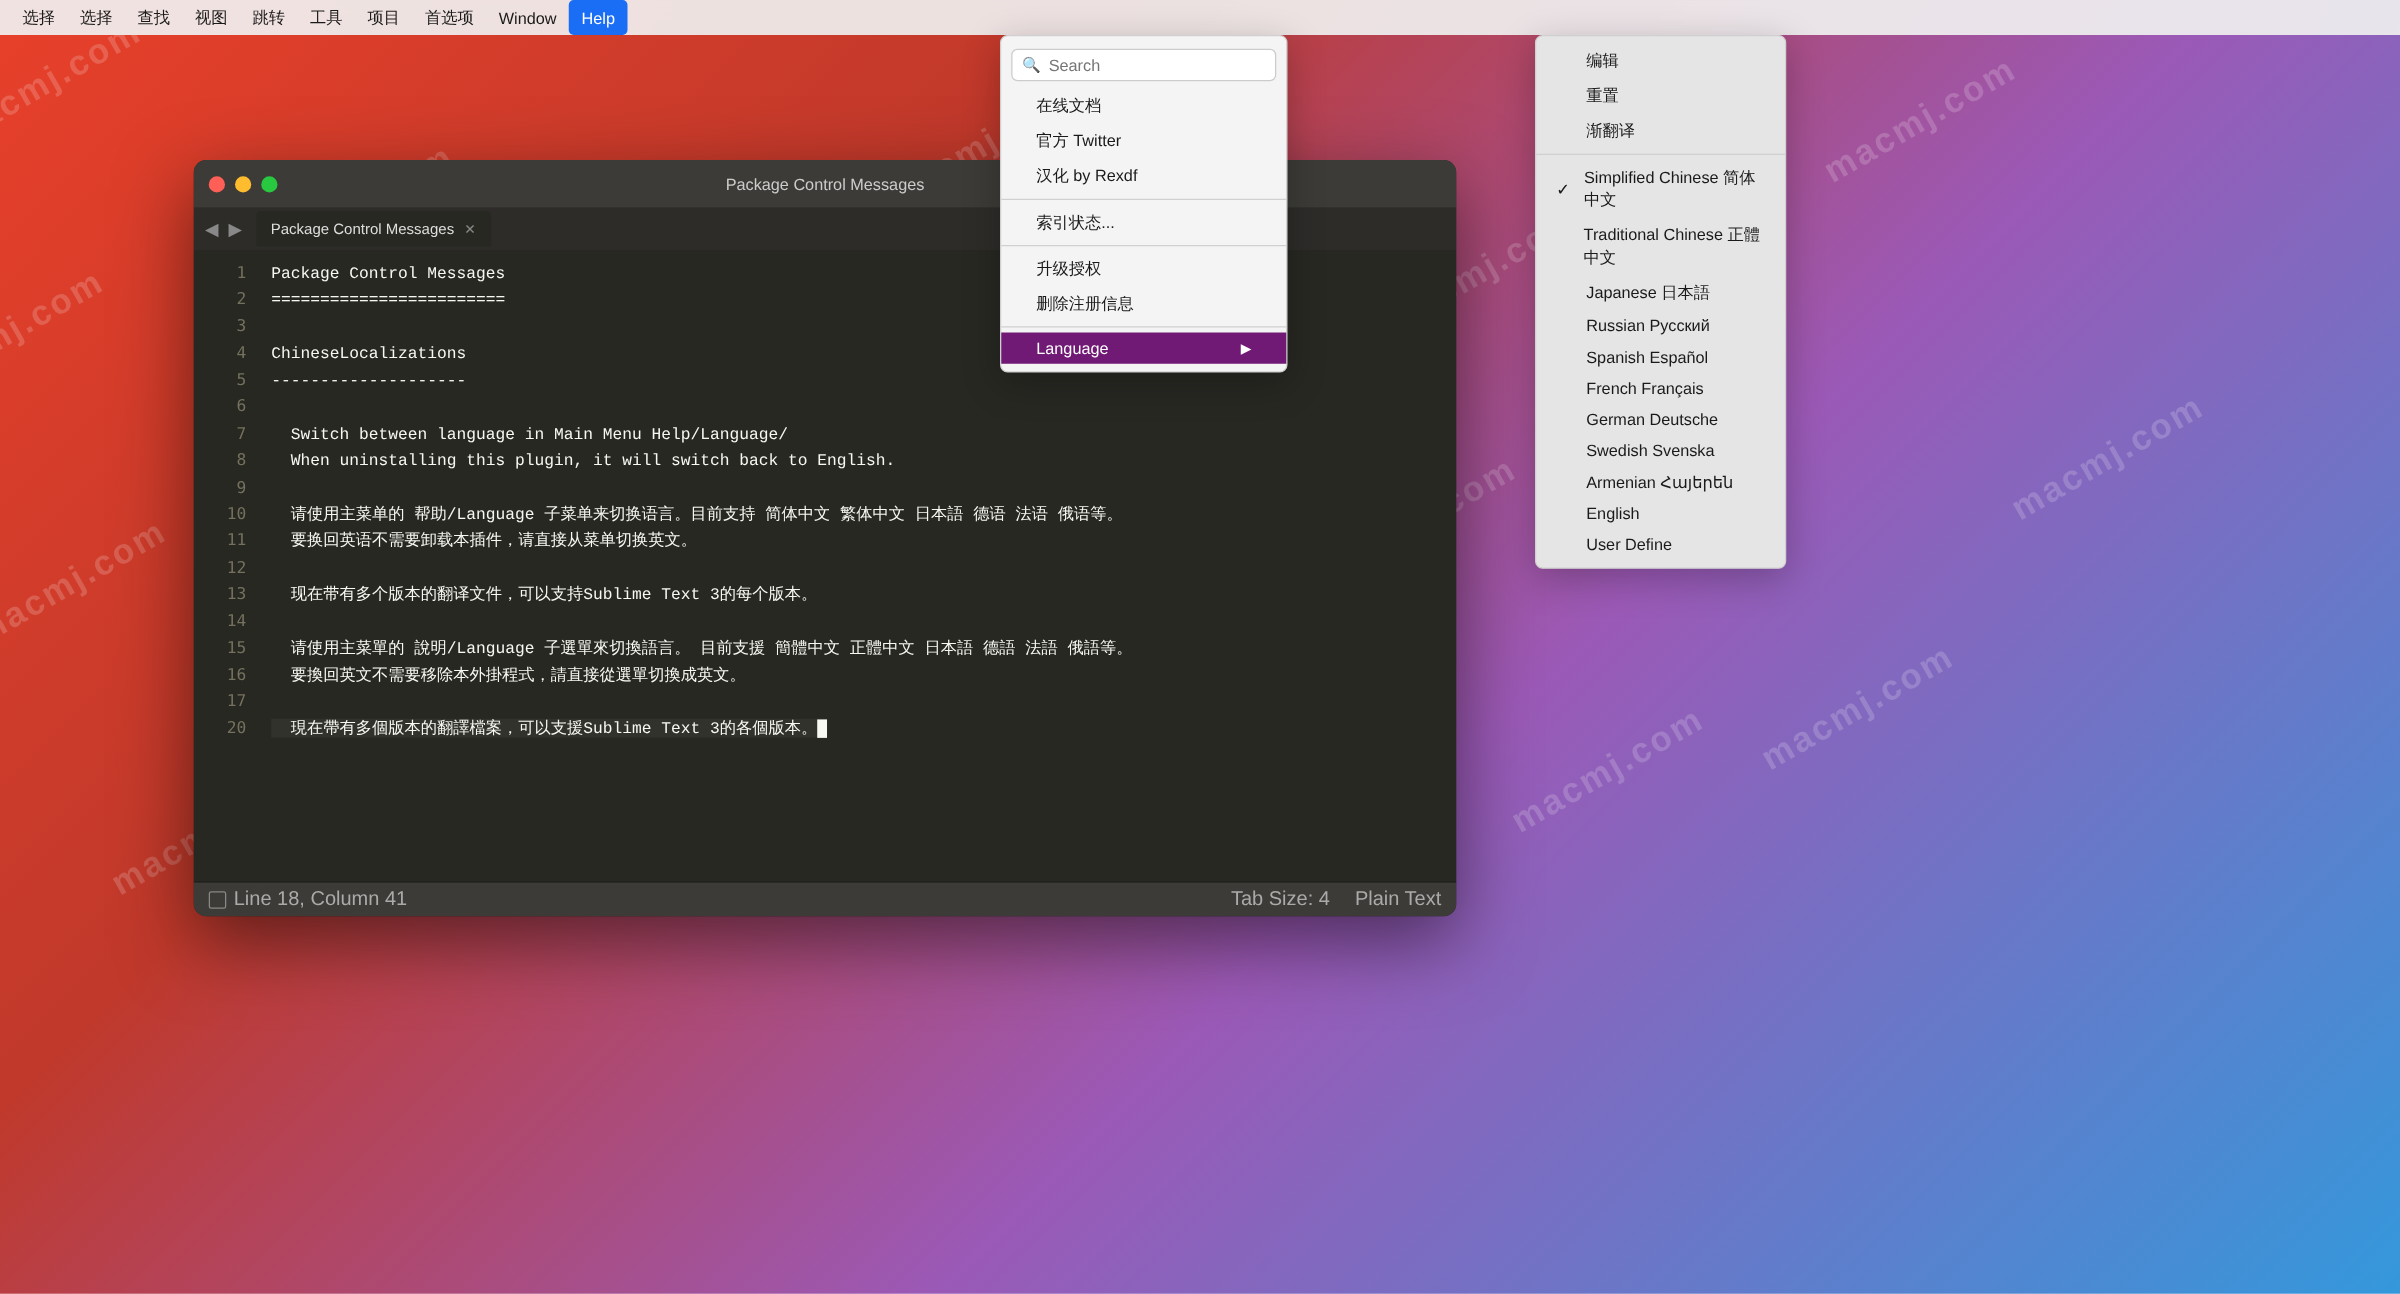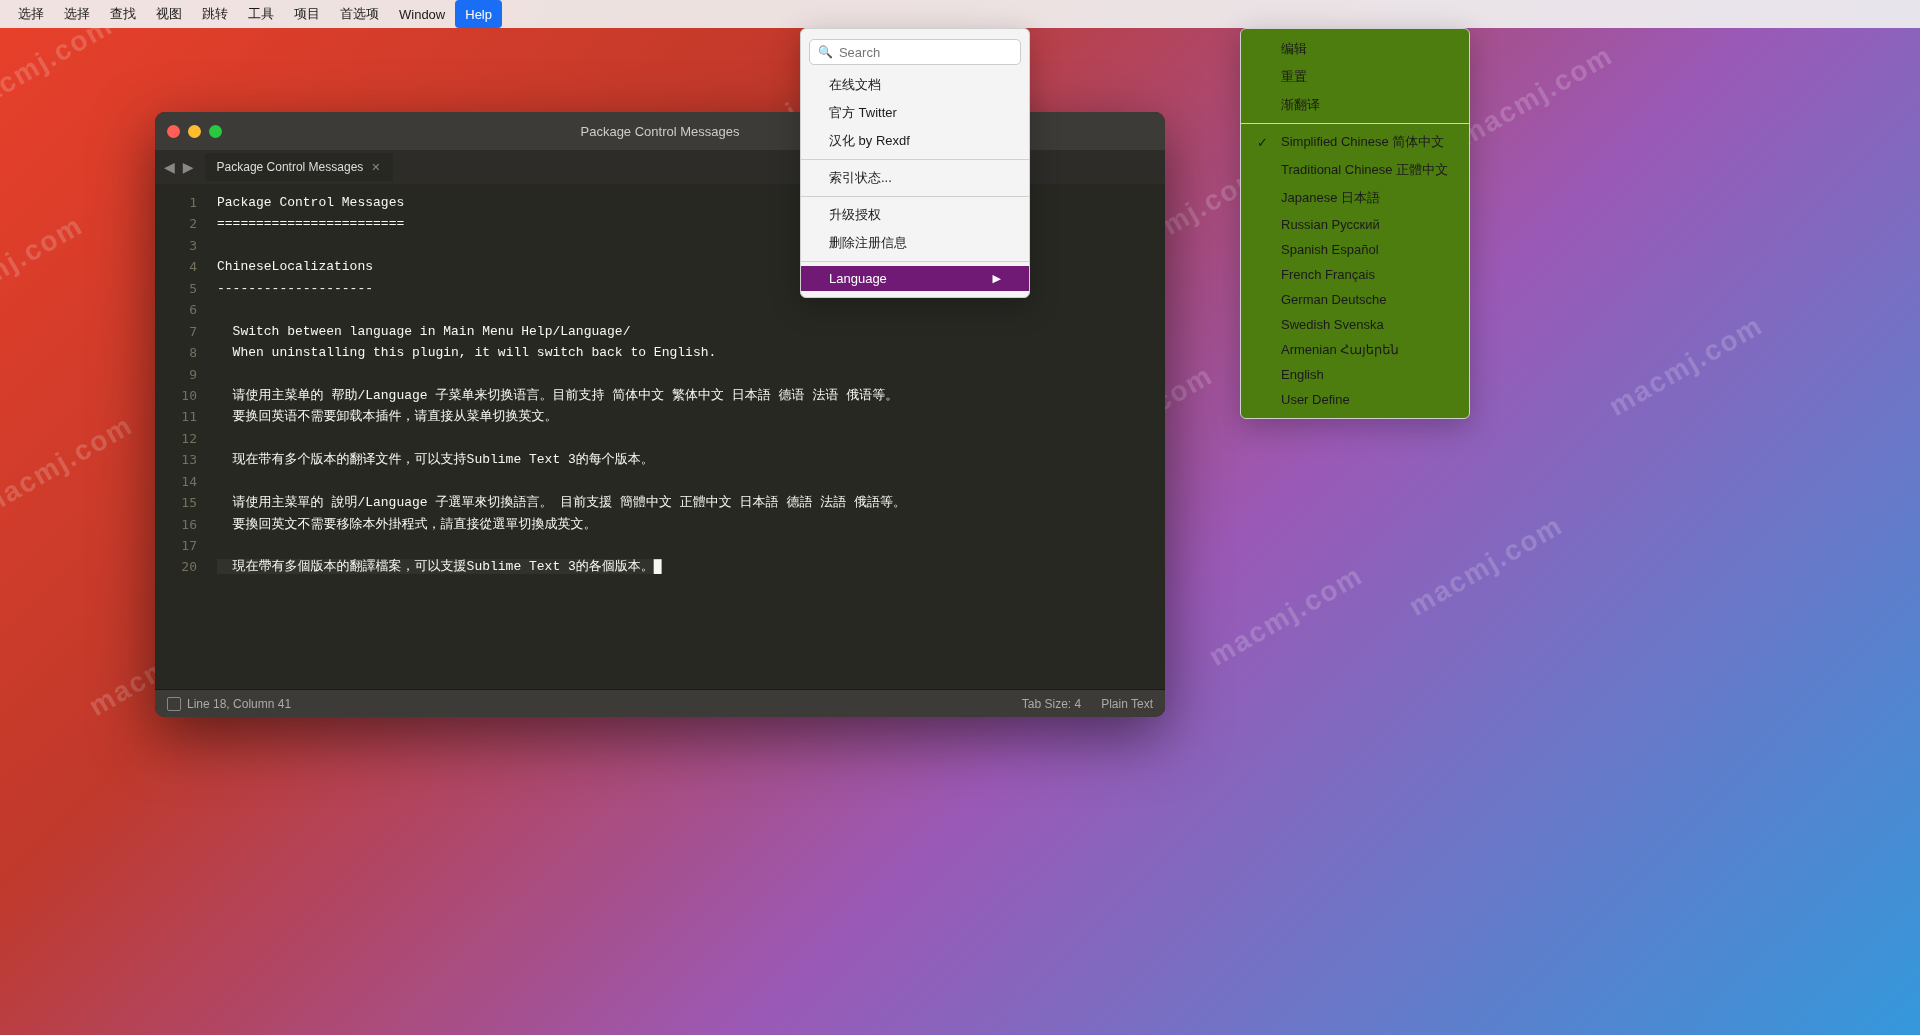--- a/index.html
+++ b/index.html
@@ -57,21 +57,21 @@
       border-radius: 4px;
     }
     .menu-bar-item.active {
       background: #1a6ef5;
       color: white;
     }
 
     
     .editor-window {
       position: absolute;
-      top: 112px;
+      top: 128px;
       left: 155px;
       width: 1010px;
       height: 605px;
       background: #272822;
       border-radius: 10px;
       box-shadow: 0 20px 60px rgba(0,0,0,0.5);
       overflow: hidden;
       z-index: 10;
     }
 
@@ -186,21 +186,21 @@
     }
 
     
     .editor-statusbar {
       height: 28px;
       background: #3c3b37;
       display: flex;
       align-items: center;
       padding: 0 12px;
       gap: 0;
-      font-size: 12px;
+      font-size: 16px;
       color: #aaa;
       border-top: 1px solid #1a1a1a;
     }
     .statusbar-left {
       display: flex;
       align-items: center;
       gap: 6px;
     }
     .statusbar-right {
       margin-left: auto;
@@ -276,28 +276,27 @@
     }
     .menu-item.highlighted .menu-item-arrow {
       color: white;
     }
 
     
     .language-submenu {
       position: absolute;
       top: 28px;
       left: 1228px;
-      width: 230px;
-      background: #4d7c0f;
+      width: 201px;
+      background: #e5e5e5;
       border: 1px solid #d0d0d0;
       border-radius: 6px;
       box-shadow: 0 8px 30px rgba(0,0,0,0.25);
       z-index: 201;
       padding: 6px 0;
-      margin-left: 12px;
     }
 
     .submenu-item {
       padding: 5px 16px;
       font-size: 13px;
       color: #1a1a1a;
       cursor: pointer;
       display: flex;
       align-items: center;
       gap: 8px;

